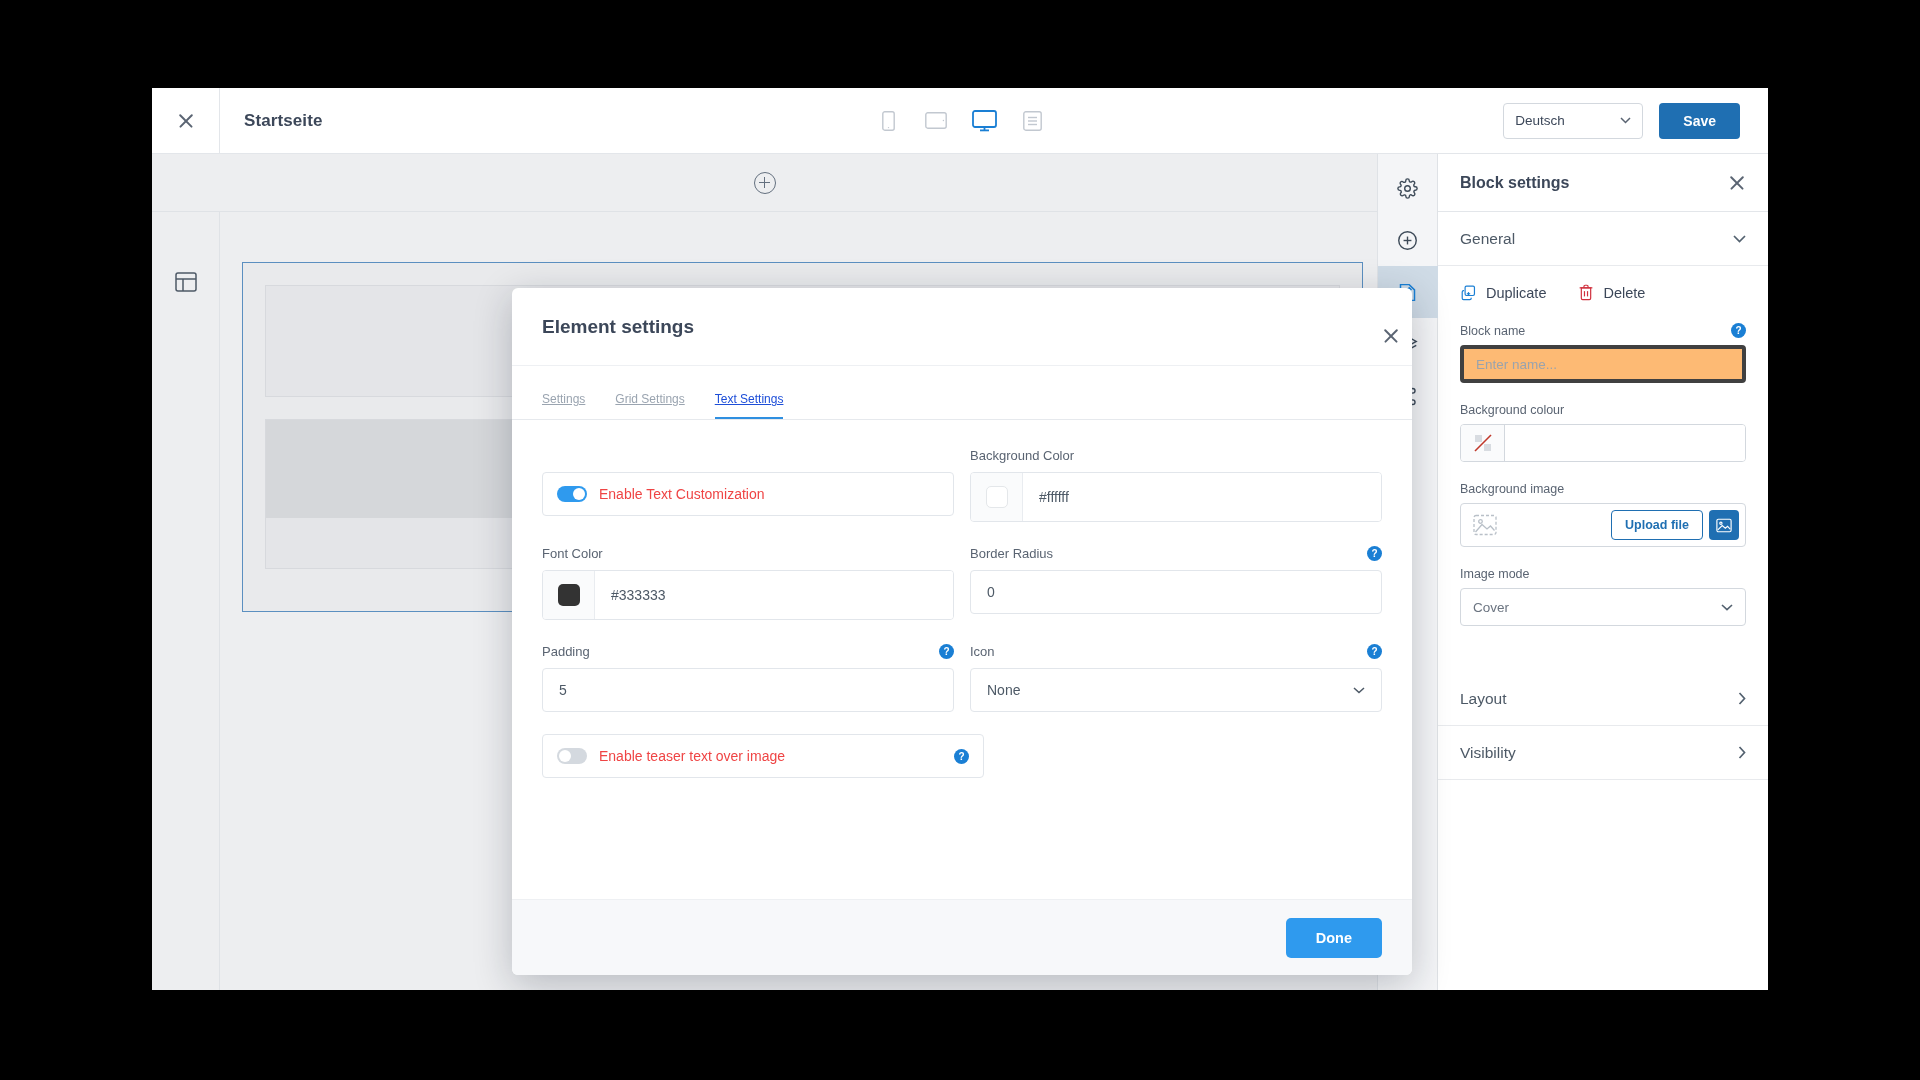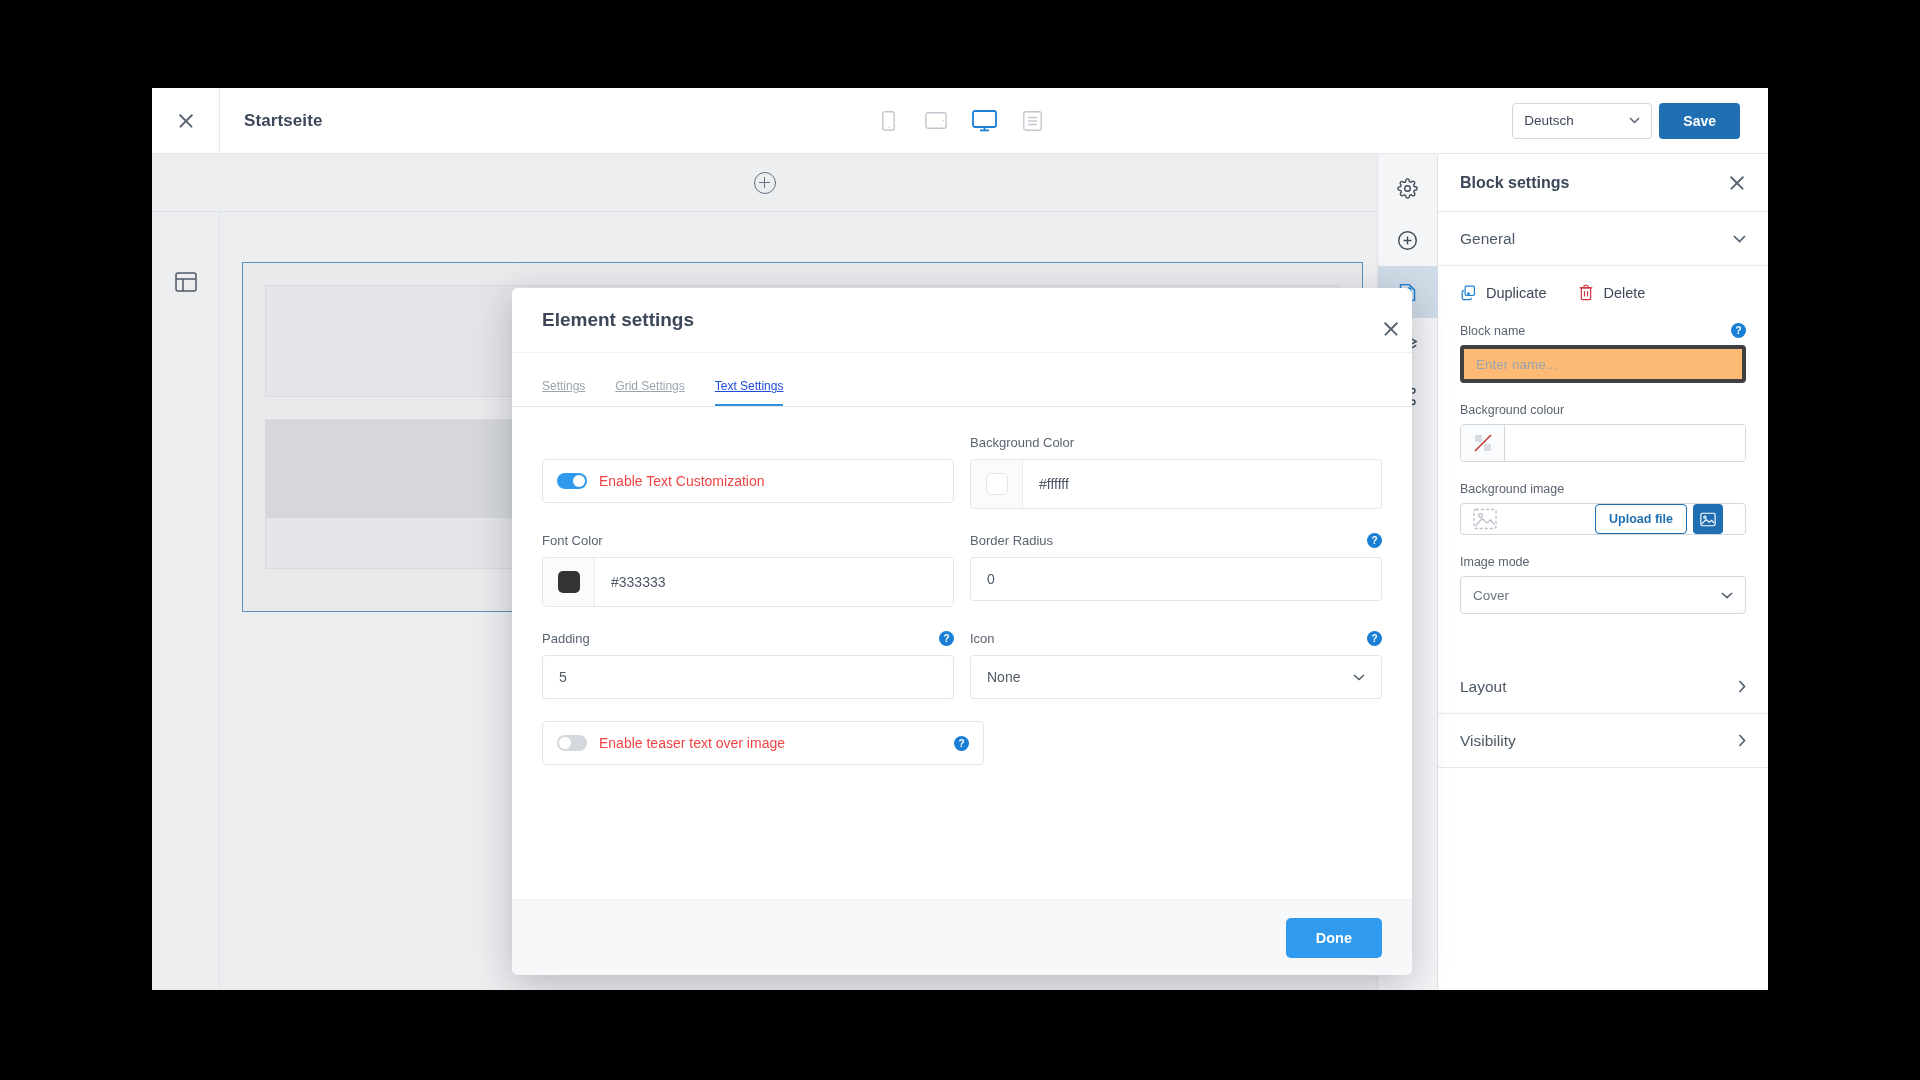--- a/index.html
+++ b/index.html
@@ -59,21 +59,21 @@
   .device-btn {
     width: 26px; height: 26px;
     display: flex; align-items: center; justify-content: center;
     cursor: pointer; color: #c2c8d0;
   }
   .device-btn.active { color: #1a7fd4; }
 
   #topbar-right {
     position: absolute; right: 28px; top: 50%;
     transform: translateY(-50%);
-    display: flex; gap: 7px;
+    display: flex; gap: 16px;
   }
   #lang-select {
     width: 140px; height: 36px;
     border: 1px solid #d3d8de; border-radius: 4px;
     background: #fff;
     display: flex; align-items: center; justify-content: space-between;
     padding: 0 11px;
     font-size: 13.5px; color: #3c4759; cursor: pointer;
   }
   #save-button {
@@ -229,23 +229,23 @@
     width: 44px; flex: none;
     border-right: 1px solid #d3d8de;
     background: #fafbfc;
     display: flex; align-items: center; justify-content: center;
     cursor: pointer;
   }
   .swatch-rest { flex: 1; background: #fff; }
 
   .upload-row {
     display: flex; align-items: center;
-    height: 32px;
+    height: 44px;
     border: 1px solid #d3d8de; border-radius: 4px;
-    padding: 0 22px 0 12px;
+    padding: 0 6px 0 12px;
     background: #fff;
   }
   .upload-thumb { color: #b9c0c8; display: flex; align-items: center; }
   .upload-spacer { flex: 1; }
   .upload-btn {
     height: 30px; padding: 0 13px;
     border: 1px solid #1f6fb2; border-radius: 4px;
     background: #fff; color: #1f6fb2;
     font-size: 12.5px; font-weight: bold;
     font-family: inherit; cursor: pointer;
@@ -270,21 +270,21 @@
     position: absolute;
     left: 360px; top: 200px;
     width: 900px; height: 687px;
     background: #fff;
     border-radius: 6px;
     box-shadow: 0 10px 38px rgba(16,24,40,.24);
     display: flex; flex-direction: column;
     z-index: 50;
   }
   #modal-header {
-    height: 65px; flex: none;
+    height: 78px; flex: none;
     display: flex; align-items: center; justify-content: space-between;
     padding: 12px 30px;
     border-bottom: 1px solid #eef0f3;
   }
   #modal-title { font-size: 19px; font-weight: bold; color: #3c4759; }
   #modal-close { cursor: pointer; }
 
   #modal-tabs {
     flex: none;
     padding: 26px 30px 0;

